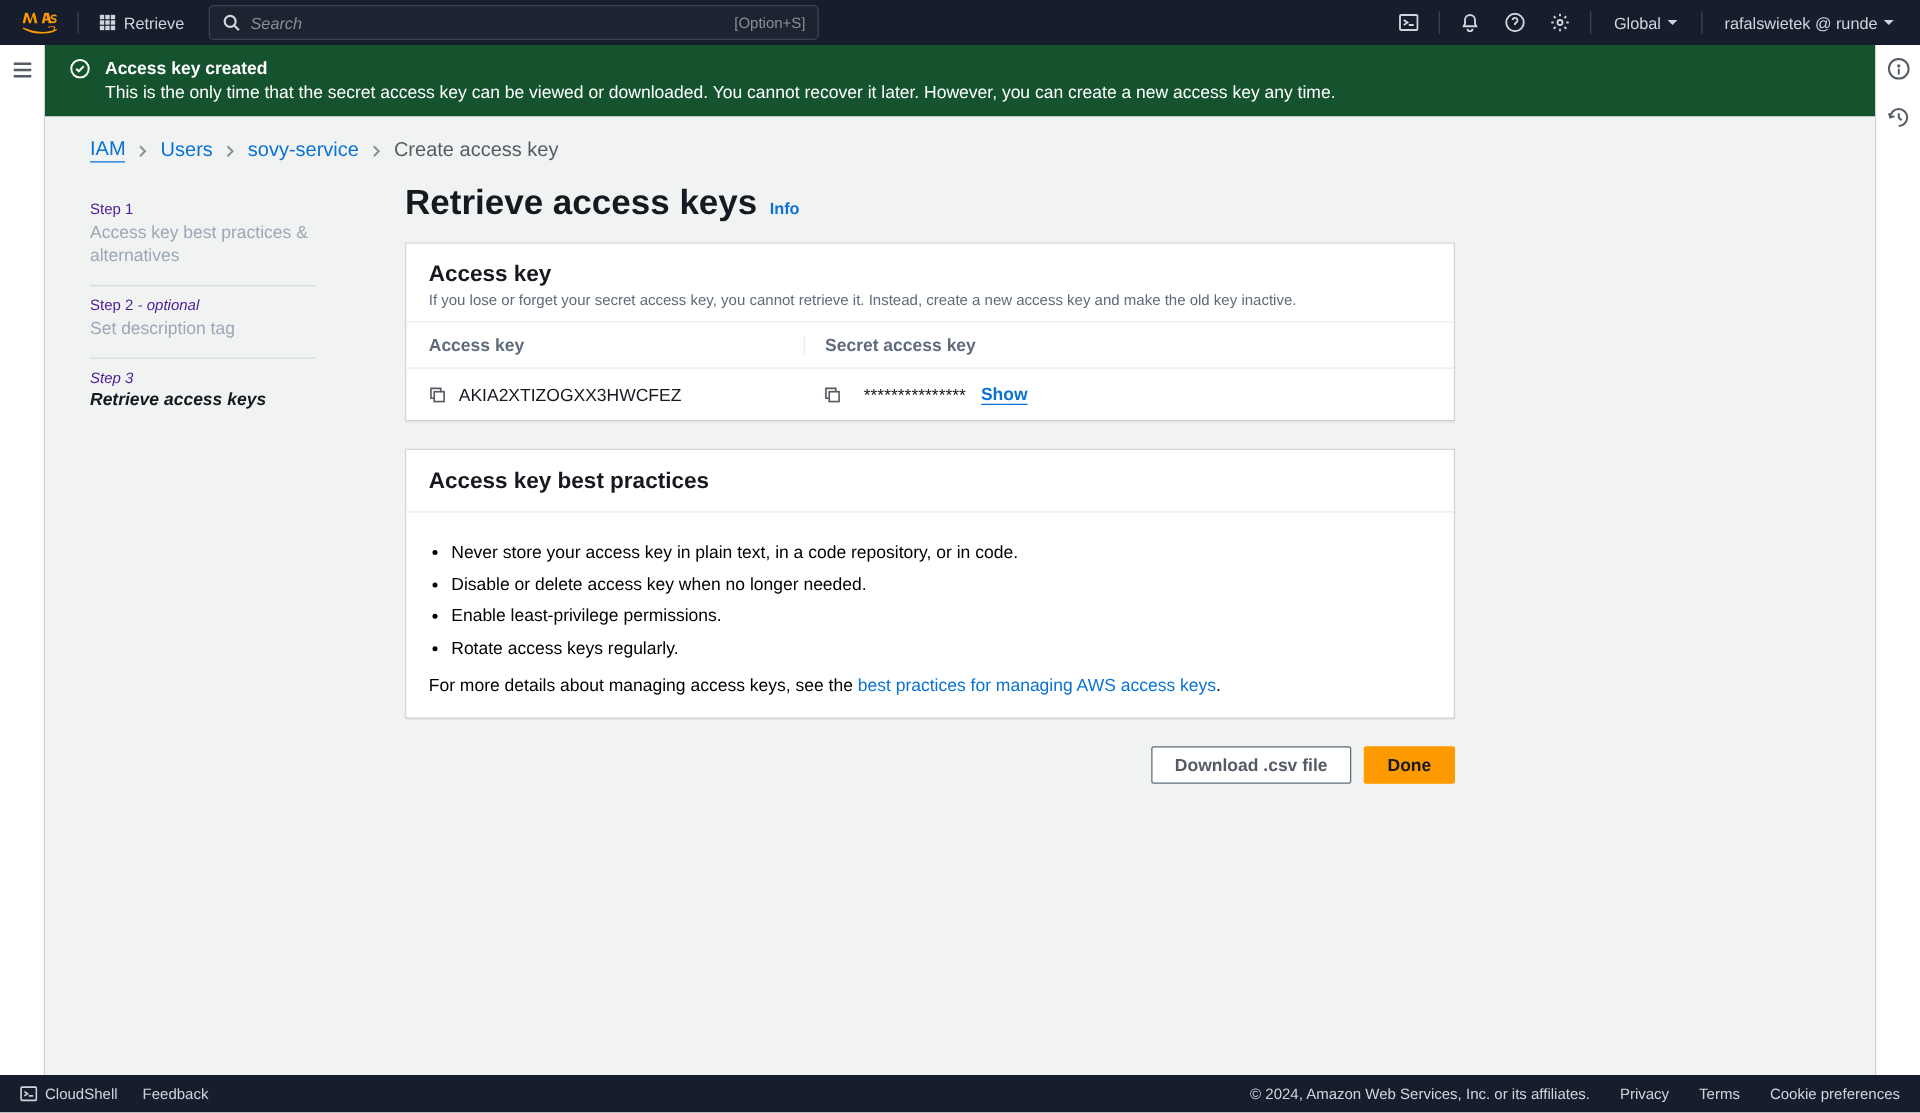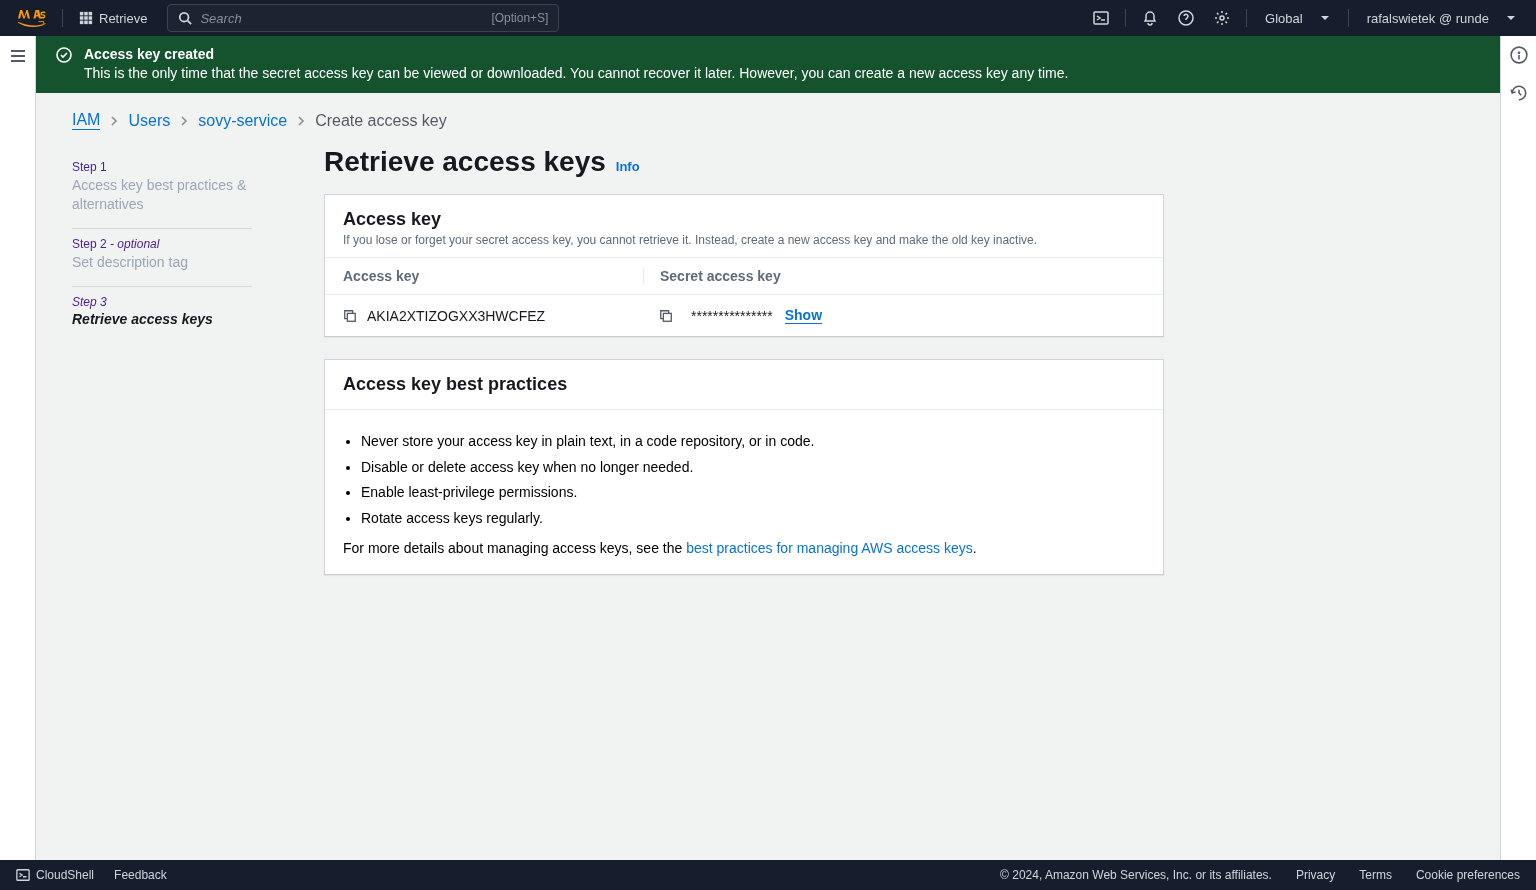--- a/index.html
+++ b/index.html
@@ -41,21 +41,21 @@
 }
 .services-btn {
   display: flex;
   align-items: center;
   gap: 6px;
   padding: 0 10px;
   cursor: pointer;
 }
 .search-box {
   margin-left: 10px;
-  width: 392px;
+  width: 488px;
   height: 28px;
   background: #1c2432;
   border: 1px solid #3d4450;
   border-radius: 4px;
   display: flex;
   align-items: center;
   padding: 0 10px;
   color: #879196;
 }
 .search-box input {
@@ -77,21 +77,21 @@
 .nav-icon-btn {
   padding: 0 10px;
   display: flex;
   align-items: center;
   cursor: pointer;
 }
 .nav-right-item {
   padding: 0 12px;
   display: flex;
   align-items: center;
-  gap: 17px;
+  gap: 4px;
   cursor: pointer;
   font-size: 13px;
 }
 
 
 .content-row {
   flex: 1;
   display: flex;
   position: relative;
   overflow: hidden;
@@ -534,20 +534,24 @@
               <li>Disable or delete access key when no longer needed.</li>
               <li>Enable least-privilege permissions.</li>
               <li>Rotate access keys regularly.</li>
             </ul>
             <p>
               <span>For more details about managing access keys, see the </span><a href="#">best practices for managing AWS access keys</a><span>.</span>
             </p>
           </div>
         </div>
 
+        <div class="actions-row">
+          <button class="btn btn-secondary">Download .csv file</button>
+          <button class="btn btn-primary">Done</button>
+        </div>
 
       </div>
     </div>
 
   </div>
 
   <div class="right-rail">
     <div style="cursor:pointer;">
       <svg width="18" height="18" viewBox="0 0 16 16" fill="none" stroke="#545b64" stroke-width="1.4">
           <circle cx="8" cy="8" r="7"></circle>

